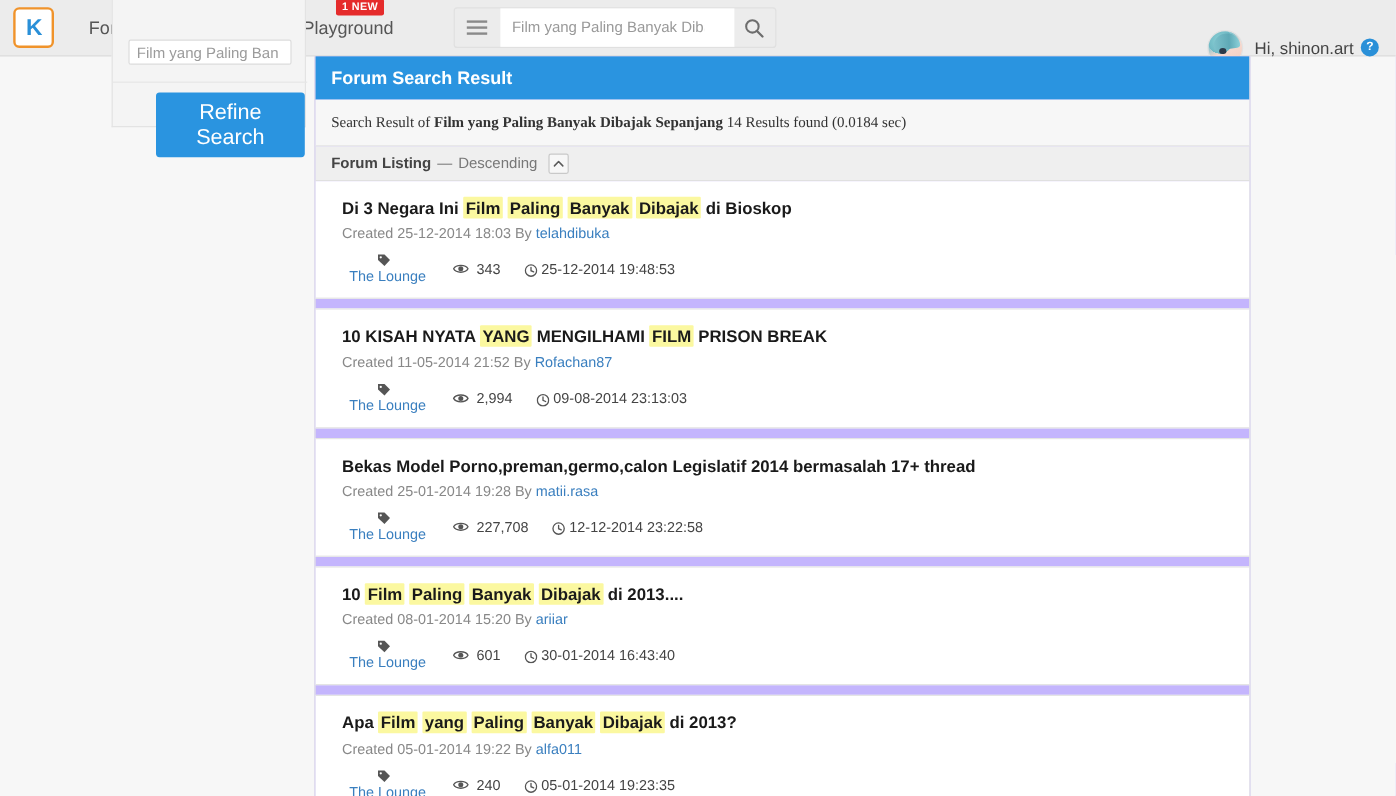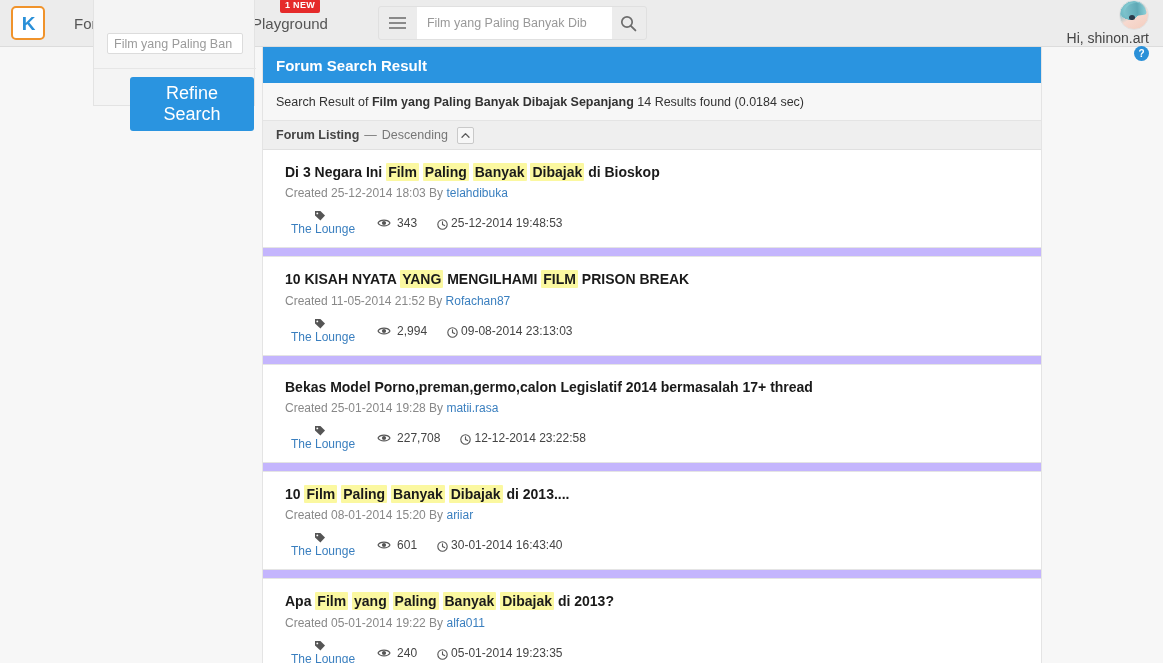--- a/index.html
+++ b/index.html
@@ -71,22 +71,22 @@
     border: none; outline: none;
     font-family: "Liberation Sans", sans-serif;
     font-size: 12.5px; color: #999;
     width: 160px; margin-left: 10px; background: transparent;
   }
   .search-icon {
     width: 34px; display: flex; align-items: center; justify-content: center;
     cursor: pointer;
   }
   .user-area {
-    position: absolute; right: 14px; top: 0; height: 47px;
-    display: flex; align-items: flex-end; cursor: pointer; flex-direction: column;
+    position: absolute; right: 14px; top: 16px; height: 47px;
+    display: flex; align-items: center; cursor: pointer;
   }
   .avatar {
     width: 30px; height: 30px; border-radius: 50%;
     background:
       radial-gradient(circle at 35% 30%, #8fd3d8 0%, #6fb9c4 38%, transparent 39%),
       linear-gradient(150deg, #b9dde2 0%, #86c4cf 30%, #f7d9cf 55%, #f3cdbe 100%);
     border: 1px solid #e2e2e2;
     overflow: hidden; position: relative; flex: none;
   }
   .avatar::before {
@@ -150,20 +150,21 @@
     background: #2a94e0; color: #fff;
     height: 36px; display: flex; align-items: center;
     padding-left: 13px;
     font-size: 15px; font-weight: bold;
   }
   .panel-summary {
     background: #f7f7f7;
     padding: 12px 13px 11px 13px;
     font-size: 12.5px; color: #333;
     border-bottom: 1px solid #e4e4e4;
+    font-family: Liberation Serif, serif;
   }
   .panel-summary b { font-weight: bold; }
   .listing-bar {
     background: #efefef;
     height: 29px;
     border-bottom: 1px solid #e0e0e0;
     display: flex; align-items: center;
     padding-left: 13px;
     font-size: 12.5px; color: #777;
   }

